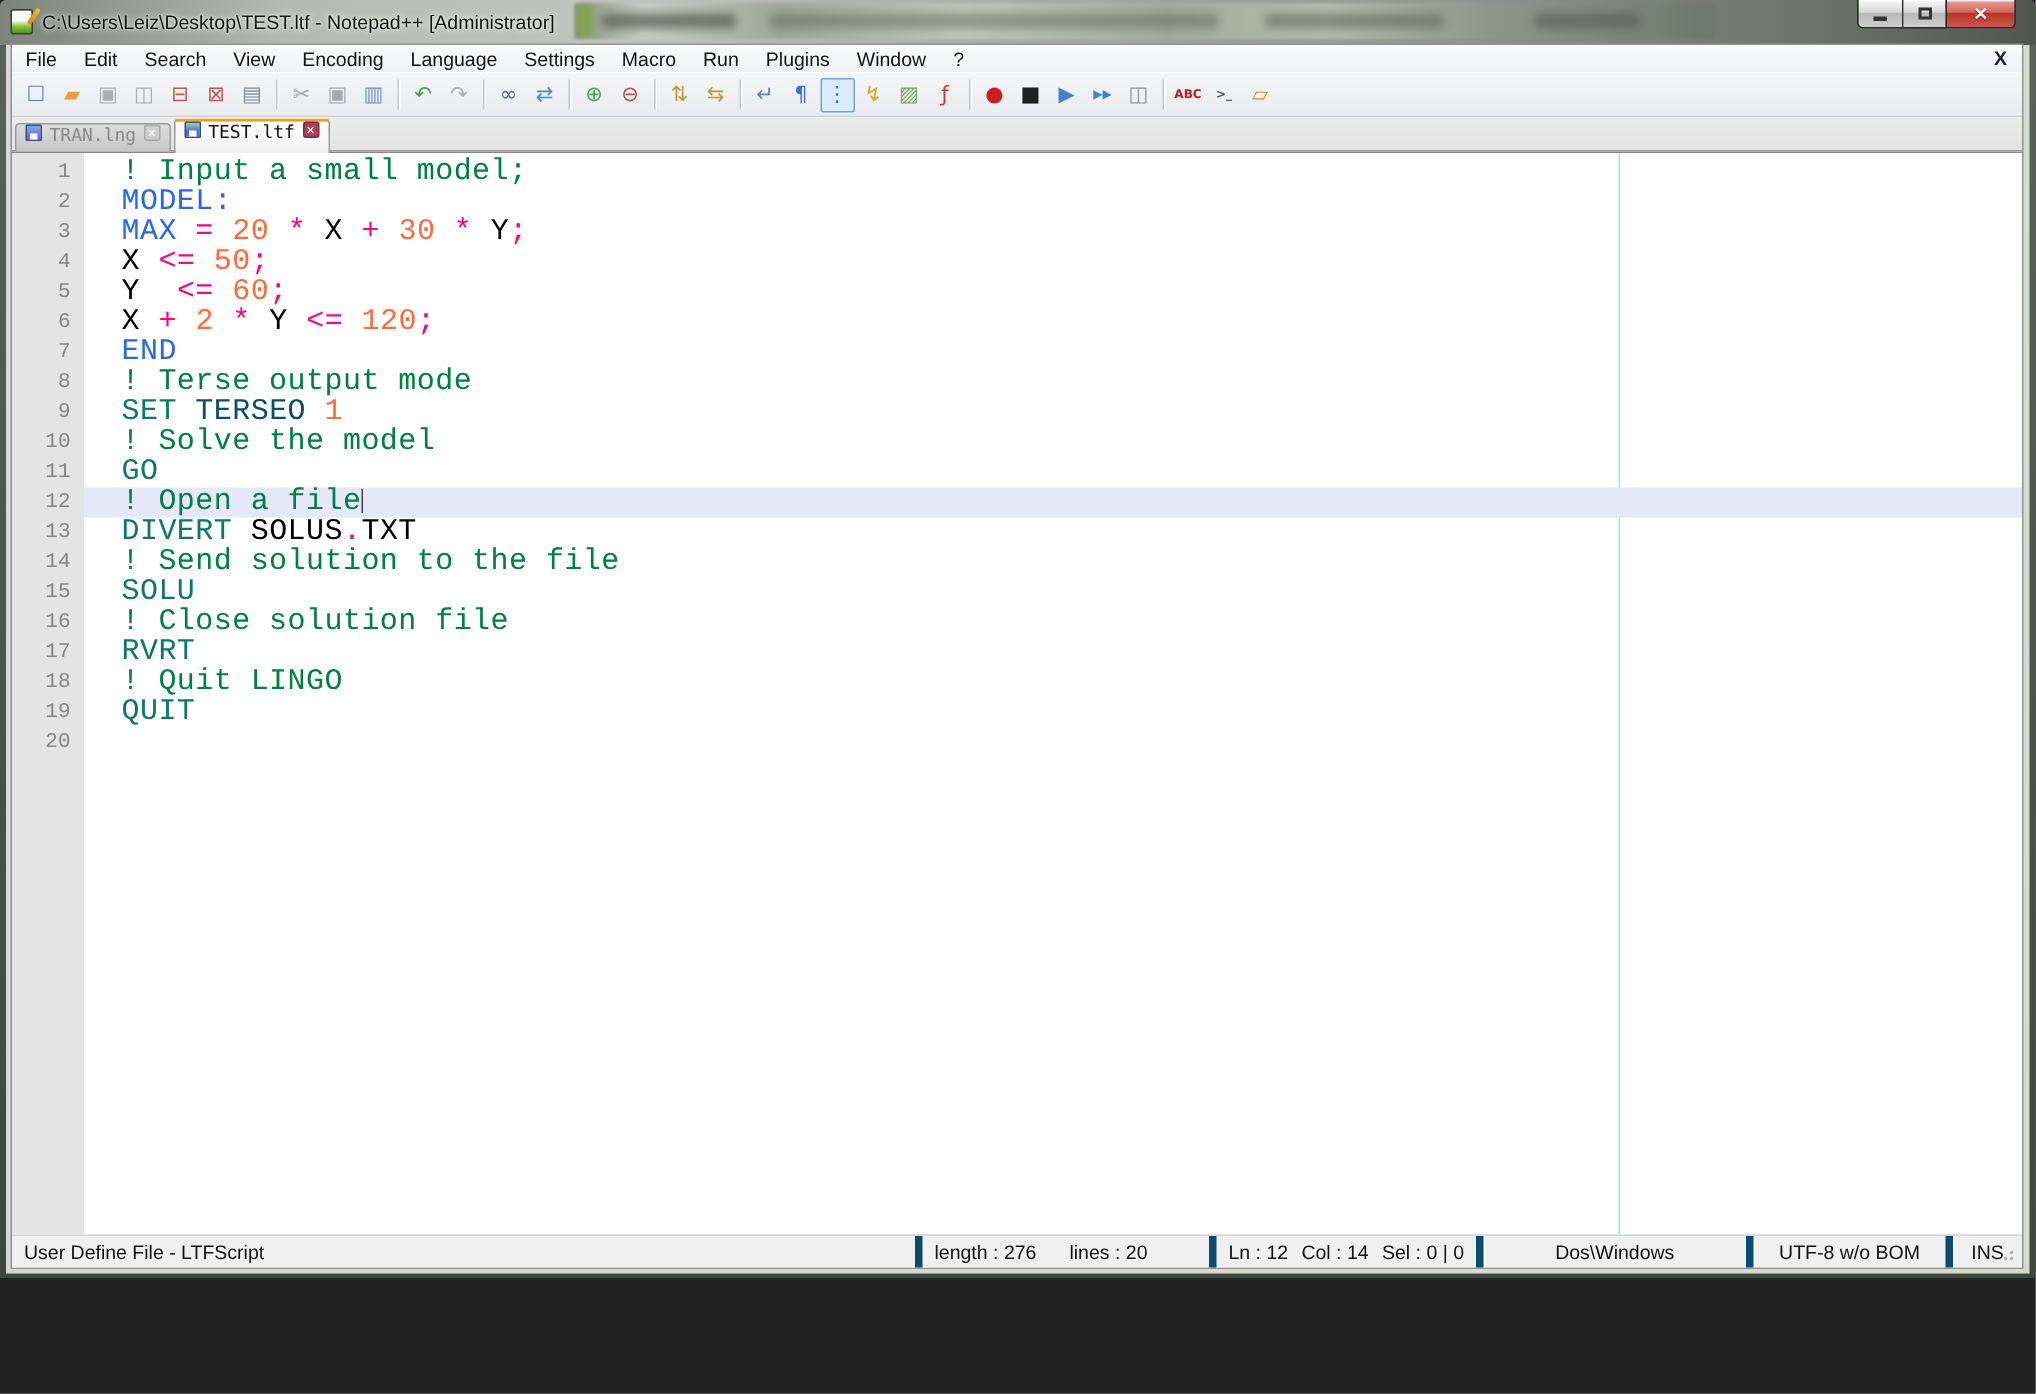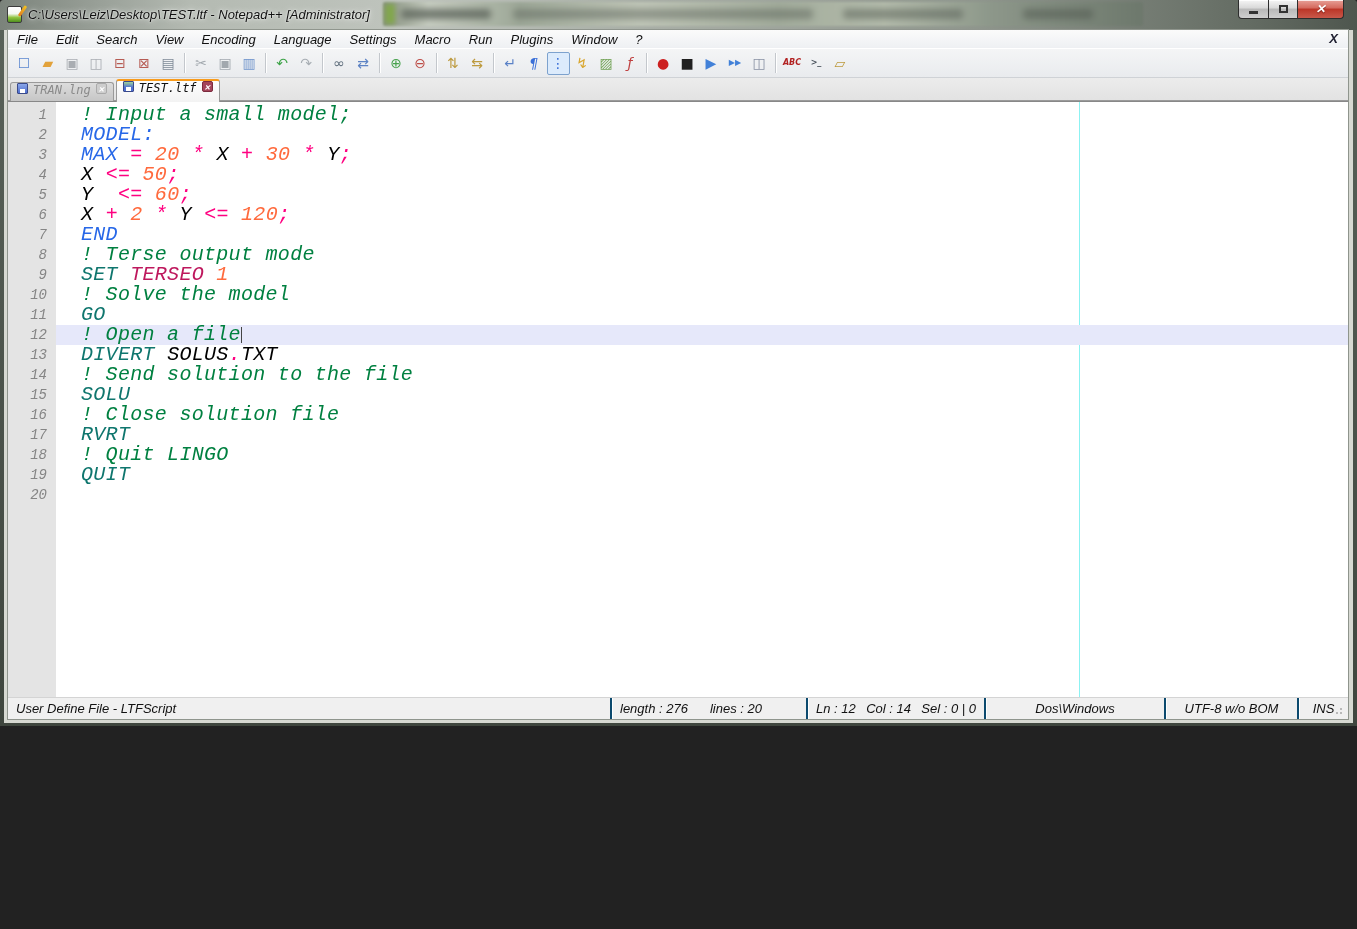--- a/index.html
+++ b/index.html
@@ -1,19 +1,19 @@
 <!DOCTYPE html>
 <html><head>
 <meta charset="utf-8">
 <style>
   * { margin:0; padding:0; box-sizing:border-box; }
   html,body { width:1357px; height:929px; background:#222; overflow:hidden;
               font-family:"Liberation Sans", sans-serif; }
-  .window { position:absolute; inset:0; width:1357px; height:726px;
-            background:linear-gradient(180deg,#5a635a,#3f463e); border-radius:4px 4px 0 0;font-style:italic; }
+  .window { position:absolute; inset:0; width:1357px; height:852px;
+            background:linear-gradient(180deg,#5a635a,#3f463e); border-radius:4px 4px 0 0; }
 
   
   .titlebar { position:absolute; left:0; top:0; right:0; height:30px;
               background:linear-gradient(90deg,#7b837b 0%,#b4bab2 14%,#bfc4bd 30%,#a8aea6 48%,#8f968d 72%,#646c63 92%,#4e564e 100%);
               border-radius:4px 4px 0 0; overflow:hidden; }
   .app-icon { position:absolute; left:7px; top:6px; width:15px; height:17px;
               background:linear-gradient(180deg,#ffffff 0%,#f4f7f2 45%,#8fc43f 70%,#4f8f1f 100%);
               border:1px solid #3c3c3c; border-radius:2px; }
   .app-icon .pencil { position:absolute; right:-3px; top:-2px; width:3px; height:12px;
               background:linear-gradient(180deg,#f2c21f,#e07b1f); transform:rotate(35deg); border-radius:1px; }
@@ -84,28 +84,28 @@
   .lines { position:absolute; inset:0; padding-top:3px; }
   .cline { display:flex; height:20px; }
   .ln { flex:0 0 48px; text-align:right; padding-right:9px; color:#858585;
         font-family:"Liberation Mono", monospace; font-size:14px; line-height:20px; }
   .rest { flex:1; display:flex; }
   .rest.cur { background:#e6e8fa; }
   .fold { flex:0 0 12px; }
   .code { white-space:pre; font-family:"Liberation Mono", monospace; font-size:20px; line-height:20px;
           letter-spacing:0.3px; padding-left:13px; }
   .cm { color:#008040; } .kw { color:#2868e8; } .op { color:#ff0080; }
-  .num { color:#ff6a3d; } .sc { color:#0f766e; } .ud { color:#be185d; } .pl { color:#000; }
+  .num { color:#ff6a3d; } .sc { color:#0f766e; } .ud { color:#0c4a6e; } .pl { color:#000; }
   .caret { display:inline-block; width:1px; height:16px; background:#444; vertical-align:-3px; }
 
   
   .statusbar { height:22px; flex:0 0 auto; background:#f0f0f0; border-top:1px solid #d4d4d4;
                display:flex; align-items:center; font-size:13px; color:#111; position:relative; }
   .seg { height:100%; display:flex; align-items:center; padding:0 8px; white-space:pre;
-         border-left:2px solid #0c4a6e; box-shadow:inset 1px 0 0 #fff; }
+         border-left:5px solid #0c4a6e; box-shadow:inset 1px 0 0 #fff; }
   .seg.first { border-left:none; box-shadow:none; flex:1; }
   .seg .gap { display:inline-block; width:22px; }
   .seg.s2 { width:196px; } .seg.s3 { width:178px; }
   .seg.s4 { width:180px; justify-content:center; }
   .seg.s5 { width:133px; justify-content:center; }
   .seg.s6 { width:51px; justify-content:center; }
   .grip { position:absolute; right:2px; bottom:3px; width:12px; height:12px;
           background:radial-gradient(circle at 3px 9px,#b9b9b9 1px,transparent 1.5px),
                      radial-gradient(circle at 7px 9px,#b9b9b9 1px,transparent 1.5px),
                      radial-gradient(circle at 7px 5px,#b9b9b9 1px,transparent 1.5px); }

